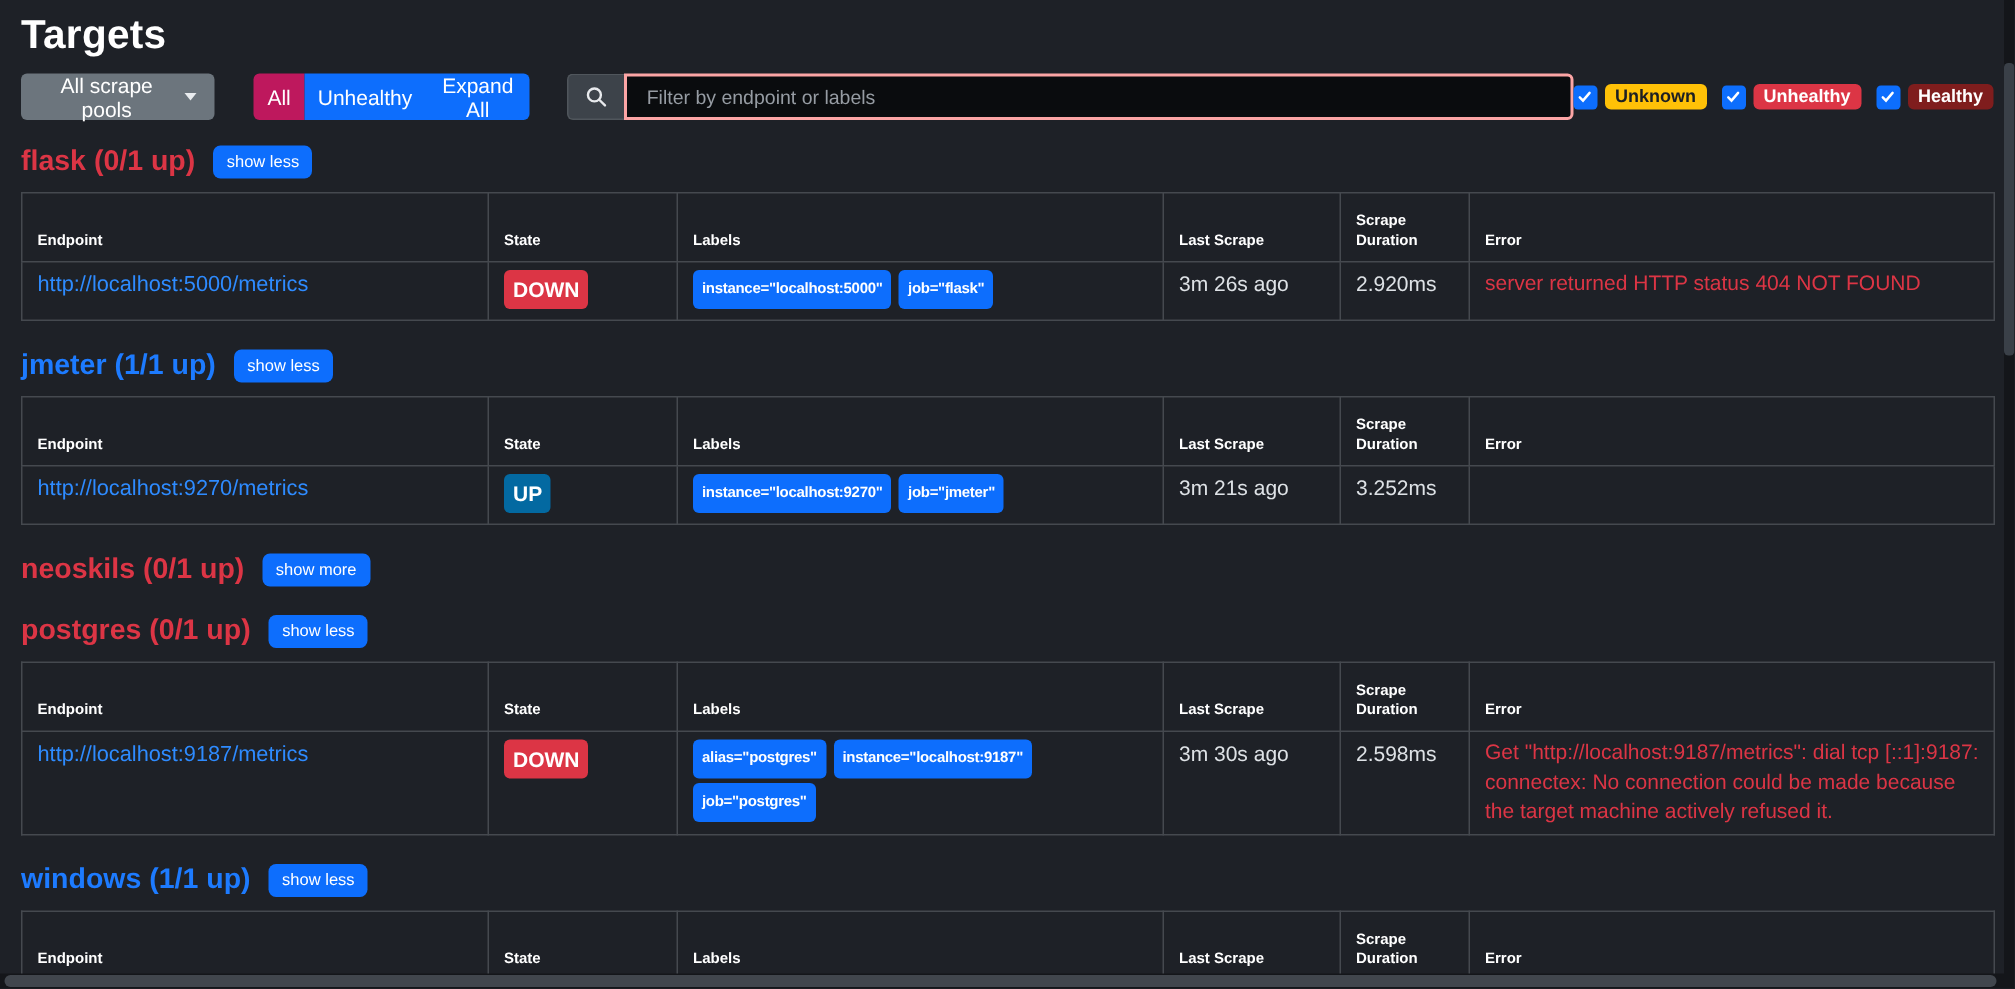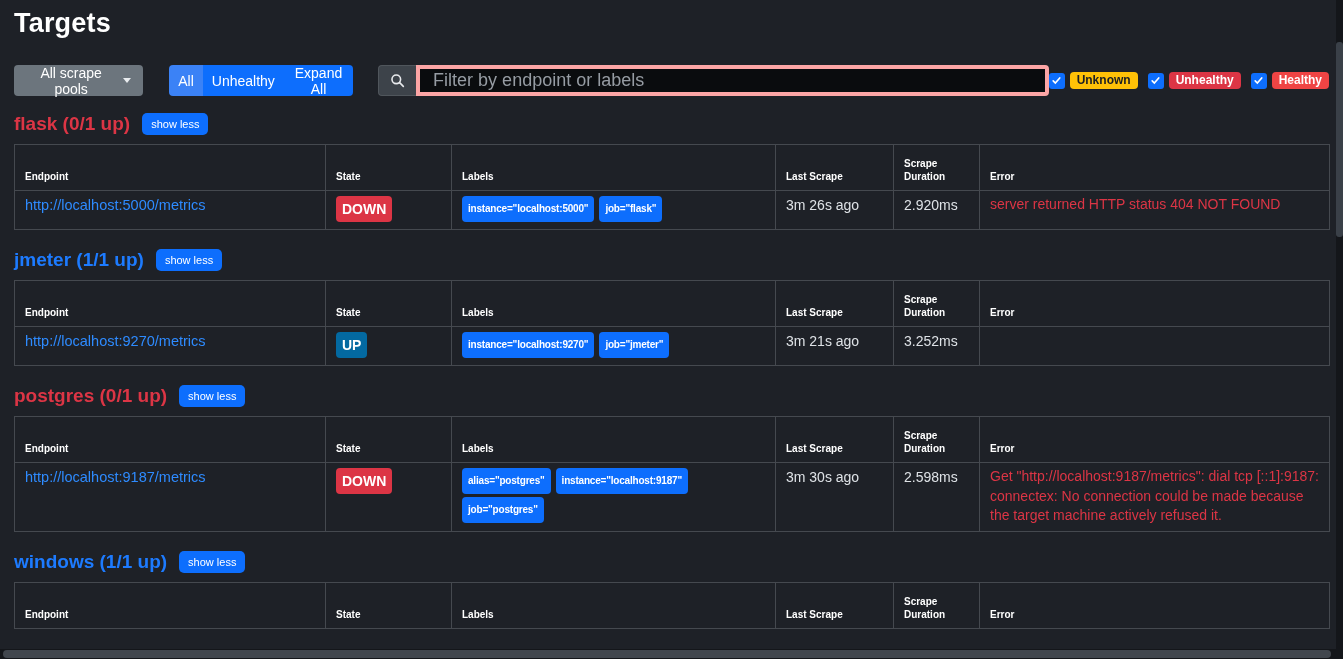--- a/index.html
+++ b/index.html
@@ -18,21 +18,21 @@
     margin-top: 8px;
     font-size: 27px;
     font-weight: 600;
     color: #ffffff;
     letter-spacing: 0.2px;
   }
 
   .controls {
     display: flex;
     align-items: center;
-    margin-top: 20px;
+    margin-top: 4px;
     height: 43px;
   }
   .btn { border: none; cursor: pointer; font-family: inherit; }
 
   .btn-pools {
     background: #6c757d;
     color: #fff;
     font-size: 14px;
     height: 31px;
     padding: 0 12px;
@@ -53,39 +53,39 @@
   .btn-group { display: inline-flex; margin-right: 25px; height: 31px; }
   .btn-group .btn {
     background: #0d6efd;
     color: #fff;
     font-size: 14px;
     padding: 0 9px;
     height: 31px;
   }
   .btn-group .btn:first-child { border-radius: 4px 0 0 4px; }
   .btn-group .btn:last-child { border-radius: 0 4px 4px 0; }
-  .btn-group .btn.active { background: #3b82f6; }
+  .btn-group .btn.active { background: #be185d; }
 
   .input-group { display: flex; width: 725px; height: 31px; }
   .input-addon {
     width: 38px;
     background: #3d434a;
     border: 1px solid #50565c;
     border-right: none;
     border-radius: 4px 0 0 4px;
     display: flex; align-items: center; justify-content: center;
     color: #e8eaed;
   }
   .filter-input {
     flex: 1;
     background: #0a0c0e;
-    border: 4px solid #fca5a5;
+    border: 2px solid #fca5a5;
     border-radius: 0 4px 4px 0;
     color: #e8eaed;
-    font-size: 18px;
+    font-size: 13px;
     font-family: inherit;
     padding: 0 13px;
     outline: none;
   }
   .filter-input::placeholder { color: #969ca3; }
 
   .state-filters { margin-left: auto; display: flex; align-items: center; gap: 10px; }
   .filter-pair { display: flex; align-items: center; gap: 5px; }
   .checkbox {
     width: 16px; height: 16px;
@@ -96,21 +96,21 @@
   }
   .badge {
     font-size: 12px;
     font-weight: bold;
     border-radius: 4px;
     padding: 2px 7px;
     line-height: 1.1;
   }
   .badge-unknown   { background: #ffc107; color: #1c1f23; }
   .badge-unhealthy { background: #dc3545; color: #fff; }
-  .badge-healthy   { background: #ef4444; color: #fff; }
+  .badge-healthy   { background: #7f1d1d; color: #fff; }
 
   
   .pool-heading {
     display: flex;
     align-items: center;
     gap: 12px;
     margin: 19px 0 9px;
     font-size: 19px;
     font-weight: bold;
   }
@@ -340,20 +340,30 @@
     <td class="labels-cell"><span class="label-badge">instance="localhost:9270"</span><span class="label-badge">job="jmeter"</span></td>
     <td class="last-scrape-cell">3m 21s ago</td>
     <td class="duration-cell">3.252ms</td>
     <td class="error-cell"></td>
   </tr>
 </tbody>
       </table>
     </div>
   </section>
 
+  <section class="pool">
+    <div class="pool-heading pool-down">
+      <span class="pool-title-text">
+        <span class="pool-name">neoskils</span>
+        <span class="pool-summary">(0/1 up)</span>
+      </span>
+      <button class="btn pool-toggle">show more</button>
+    </div>
+
+  </section>
 
   <section class="pool">
     <div class="pool-heading pool-down">
       <span class="pool-title-text">
         <span class="pool-name">postgres</span>
         <span class="pool-summary">(0/1 up)</span>
       </span>
       <button class="btn pool-toggle">show less</button>
     </div>
     <div class="pool-table-wrap">

